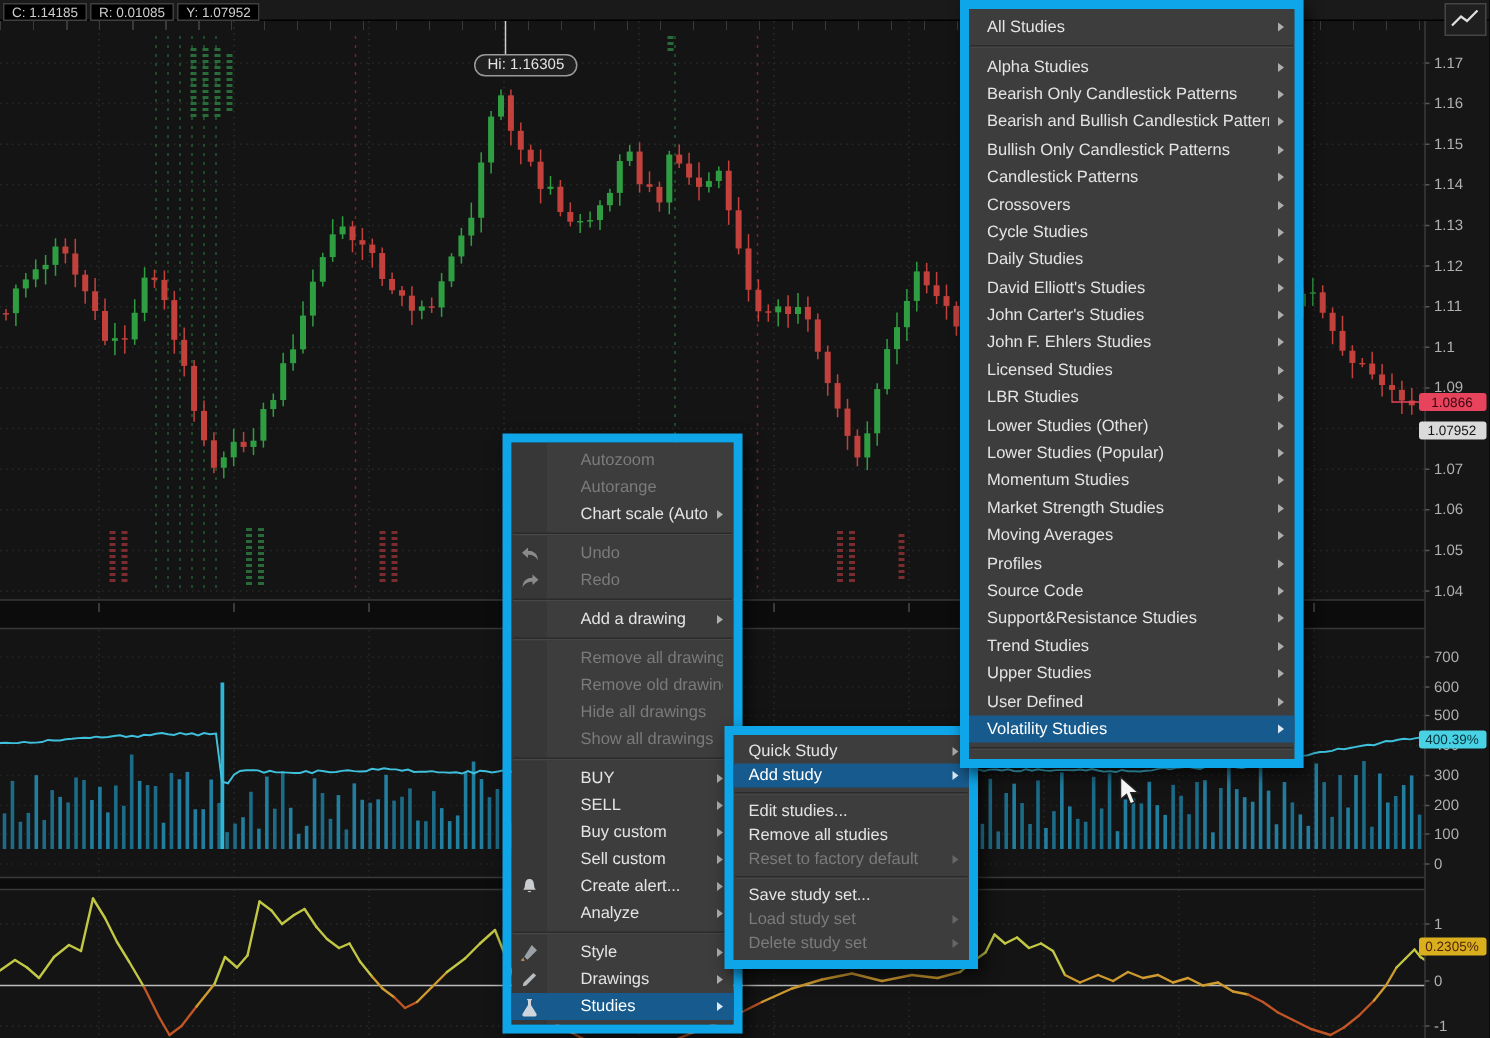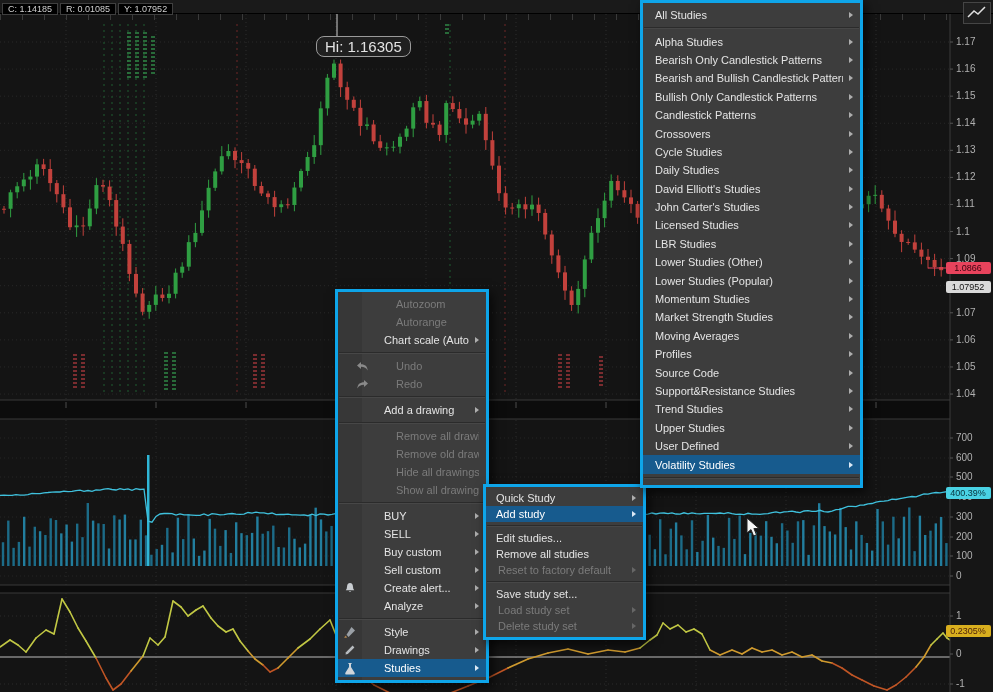--- a/index.html
+++ b/index.html
@@ -9,34 +9,34 @@
     border-bottom:1px solid #000;display:flex;align-items:center;z-index:10;}
   .chip{display:inline-block;height:10px;line-height:10px;font-size:9px;color:#cfcfcf;
     background:#000000;border:1px solid #3f3f3f;padding:0 5px;margin-left:2px;white-space:nowrap;}
   .tickstrip{position:absolute;left:0;top:13px;width:950px;height:6px;z-index:2;
     background:repeating-linear-gradient(90deg,#3a3a3a 0 1px,transparent 1px 22px);
     border-top:1px solid #2e2e2e;}
   #chart{position:absolute;left:0;top:0;z-index:1;}
   .zzbox{position:absolute;right:2px;top:2px;width:26px;height:20px;background:#1f1f1f;
     border:1px solid #454545;display:flex;align-items:center;justify-content:center;z-index:12;}
   .tooltip{position:absolute;left:316px;top:36px;z-index:4;background:#202020;color:#e3e3e3;
-    border:1px solid #9a9a9a;border-radius:8px;font-size:15px;padding:1px 8px;white-space:nowrap;}
-  .menu{position:absolute;background:#3d3d3d;border:3px solid #0ea5e9;z-index:20;
+    border:1px solid #9a9a9a;border-radius:8px;font-size:10px;padding:1px 8px;white-space:nowrap;}
+  .menu{position:absolute;background:#3d3d3d;border:6px solid #0ea5e9;z-index:20;
     box-shadow:3px 4px 10px rgba(0,0,0,.65);font-size:11px;color:#e4e4e4;padding:3px 0;}
   .context-menu{left:335px;top:289px;width:148px;
     background:linear-gradient(90deg,#373737 0 24px,#3d3d3d 24px);}
   .studies-submenu{left:483px;top:484px;width:157px;}
   .add-study-menu{left:640px;top:0;width:217px;}
   .mi{display:flex;align-items:center;height:18px;padding:0 7px 0 0;position:relative;}
   .studies-submenu .mi{height:16px;padding-left:10px;}
   .add-study-menu .mi{height:18.4px;padding-left:12px;}
   .mi-gutter{width:24px;margin-right:22px;height:100%;display:flex;align-items:center;
     justify-content:center;flex:none;}
   .mi-label{flex:1;white-space:nowrap;overflow:hidden;}
-  .mi.disabled{color:#7b7b7b;padding-left:12px;}
+  .mi.disabled{color:#7b7b7b;}
   .mi.hl{background:#175b8e;color:#fff;}
   .arrow{width:0;height:0;border-left:4px solid #aeaeae;border-top:3px solid transparent;
     border-bottom:3px solid transparent;margin-left:6px;flex:none;}
   .mi.disabled .arrow{border-left-color:#666;}
   .mi.hl .arrow{border-left-color:#dce9f5;}
   .menu-sep{height:1px;background:#2b2b2b;border-bottom:1px solid #474747;margin:3px 1px;}
   .cursor{position:absolute;left:746px;top:517px;z-index:40;}
   svg text{font-family:"Liberation Sans",sans-serif;}
 </style>
 </head>
@@ -963,20 +963,24 @@
       </div>
       <div class="mi">
         <span class="mi-label">David Elliott's Studies</span>
         <span class="arrow"></span>
       </div>
       <div class="mi">
         <span class="mi-label">John Carter's Studies</span>
         <span class="arrow"></span>
       </div>
       <div class="mi">
+        <span class="mi-label">John F. Ehlers Studies</span>
+        <span class="arrow"></span>
+      </div>
+      <div class="mi">
         <span class="mi-label">Licensed Studies</span>
         <span class="arrow"></span>
       </div>
       <div class="mi">
         <span class="mi-label">LBR Studies</span>
         <span class="arrow"></span>
       </div>
       <div class="mi">
         <span class="mi-label">Lower Studies (Other)</span>
         <span class="arrow"></span>

